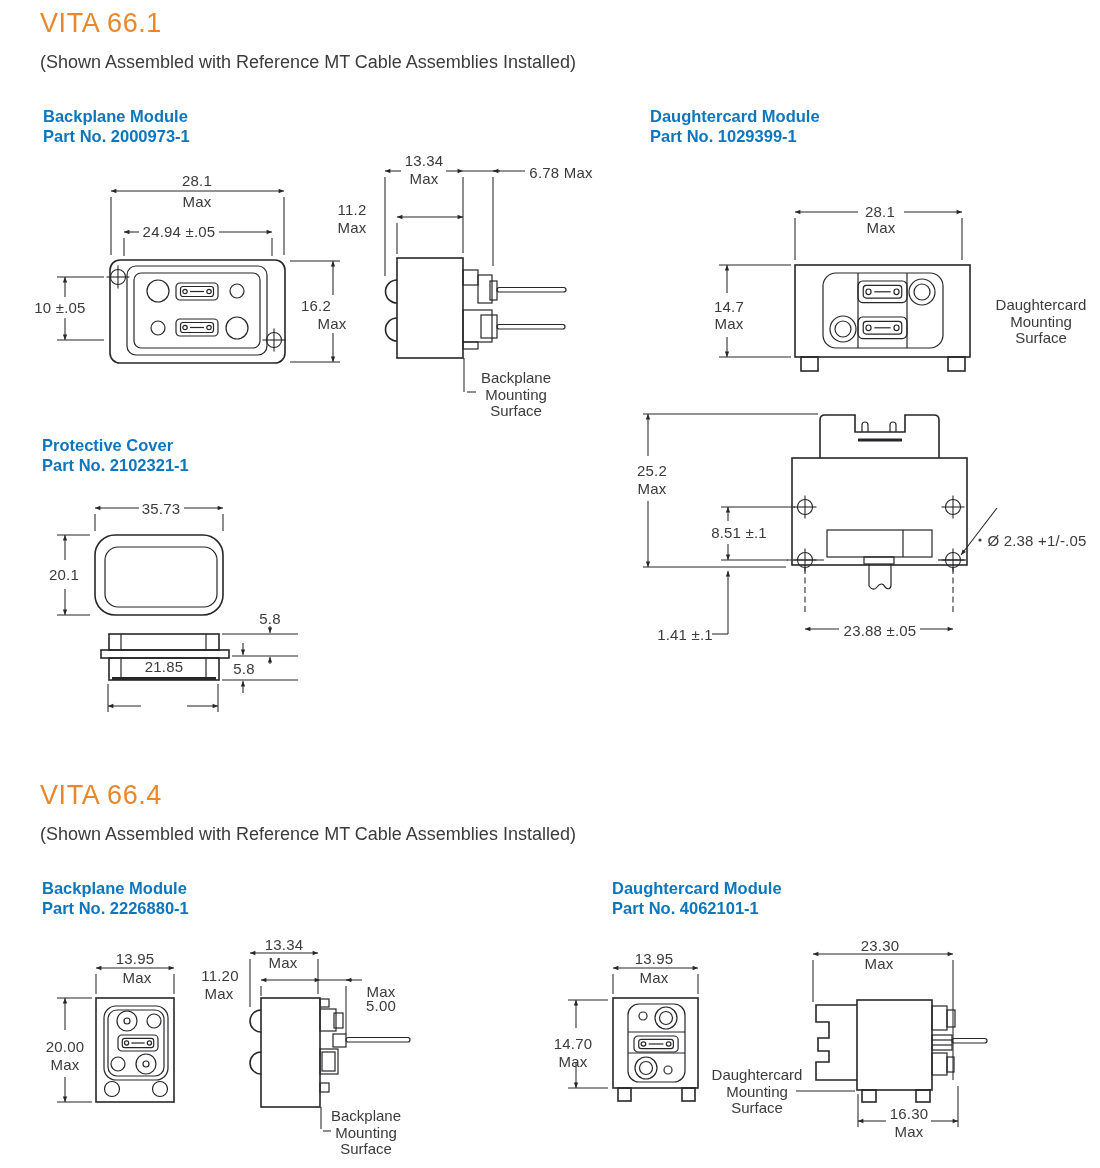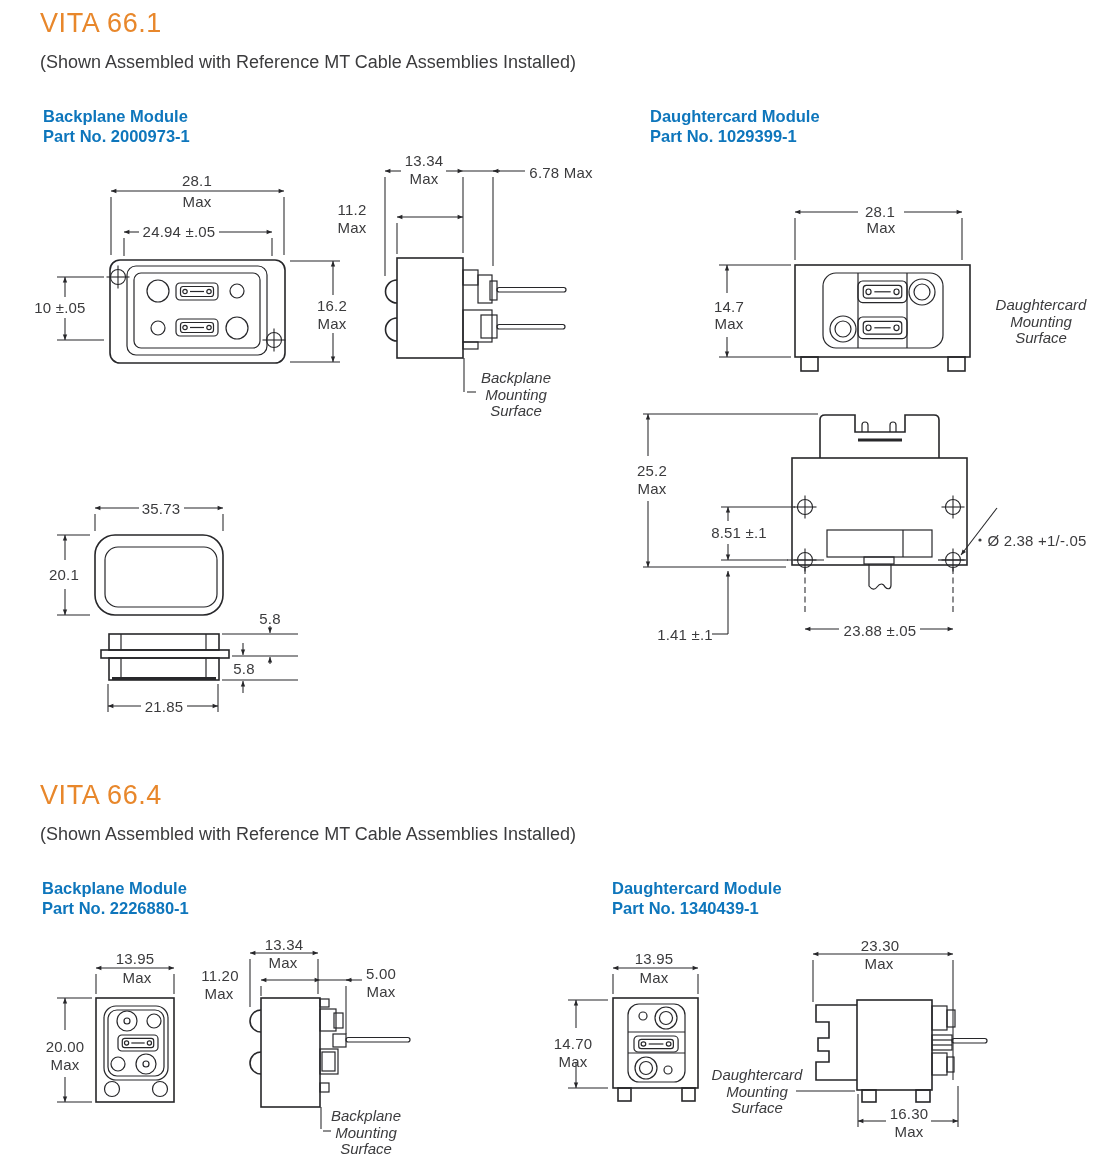--- a/index.html
+++ b/index.html
@@ -18,21 +18,21 @@
   .p{stroke:var(--line);stroke-width:1.6;fill:none;}
   .p2{stroke:var(--line);stroke-width:1.2;fill:none;}
   .p3{stroke:var(--line);stroke-width:3;fill:none;}
   .d{stroke:var(--line);stroke-width:1.05;fill:none;}
   .dash{stroke-dasharray:6 3.5;}
   .title{position:absolute;font-size:27px;letter-spacing:.6px;color:var(--orange);font-weight:500;white-space:nowrap;}
   .subtitle{position:absolute;font-size:18px;color:var(--ink);white-space:nowrap;}
   .phead{position:absolute;font-weight:bold;font-size:16.5px;line-height:19.5px;color:var(--blue);white-space:nowrap;}
   .phead span{display:block;}
   .dim{position:absolute;transform:translate(-50%,-50%);font-size:15px;color:var(--ink);white-space:nowrap;letter-spacing:.2px;}
-  .note{position:absolute;transform:translateX(-50%);font-size:15px;line-height:16.5px;text-align:center;color:var(--ink);white-space:nowrap;font-style:italic;}
+  .note{position:absolute;transform:translateX(-50%);font-size:15px;line-height:16.5px;text-align:center;color:var(--ink);white-space:nowrap;}
   .note span{display:block;}
 </style>
 </head>
 <body>
 
 <div class="canvas">
 
   <svg class="layer" width="1100" height="1168" viewBox="0 0 1100 1168">
     <defs>
       <marker id="ar" viewBox="0 0 10 10" refX="9.5" refY="5" markerWidth="10" markerHeight="6" orient="auto-start-reverse" markerUnits="userSpaceOnUse">
@@ -297,34 +297,38 @@
   <div class="subtitle" style="left:40px;top:824px">(Shown Assembled with Reference MT Cable Assemblies Installed)</div>
 
   <div class="phead" style="left:43px;top:107px">
     <span>Backplane Module</span>
     <span>Part No. 2000973-1</span>
   </div>
   <div class="phead" style="left:650px;top:107px">
     <span>Daughtercard Module</span>
     <span>Part No. 1029399-1</span>
   </div>
+  <div class="phead" style="left:42px;top:436px">
+    <span>Protective Cover</span>
+    <span>Part No. 2102321-1</span>
+  </div>
   <div class="phead" style="left:42px;top:879px">
     <span>Backplane Module</span>
     <span>Part No. 2226880-1</span>
   </div>
   <div class="phead" style="left:612px;top:879px">
     <span>Daughtercard Module</span>
-    <span>Part No. 1340439-1</span>
+    <span>Part No. 4062101-1</span>
   </div>
 
   <span class="dim" style="left:197px;top:180px">28.1</span>
   <span class="dim" style="left:197px;top:201px">Max</span>
   <span class="dim" style="left:179px;top:231px">24.94 ±.05</span>
   <span class="dim" style="left:60px;top:307px">10 ±.05</span>
-  <span class="dim" style="left:332px;top:305px">16.2</span>
+  <span class="dim" style="left:316px;top:305px">16.2</span>
   <span class="dim" style="left:332px;top:323px">Max</span>
 
   <span class="dim" style="left:424px;top:160px">13.34</span>
   <span class="dim" style="left:424px;top:178px">Max</span>
   <span class="dim" style="left:561px;top:172px">6.78 Max</span>
   <span class="dim" style="left:352px;top:209px">11.2</span>
   <span class="dim" style="left:352px;top:227px">Max</span>
   <div class="note" style="left:516px;top:370px">
     <span>Backplane</span>
     <span>Mounting</span>
@@ -345,32 +349,32 @@
   <span class="dim" style="left:652px;top:488px">Max</span>
   <span class="dim" style="left:739px;top:532px">8.51 ±.1</span>
   <span class="dim" style="left:1037px;top:540px">Ø 2.38 +1/-.05</span>
   <span class="dim" style="left:685px;top:634px">1.41 ±.1</span>
   <span class="dim" style="left:880px;top:630px">23.88 ±.05</span>
 
   <span class="dim" style="left:161px;top:508px">35.73</span>
   <span class="dim" style="left:64px;top:574px">20.1</span>
   <span class="dim" style="left:270px;top:618px">5.8</span>
   <span class="dim" style="left:244px;top:668px">5.8</span>
-  <span class="dim" style="left:164px;top:706px">21.85</span>
+  <span class="dim" style="left:164px;top:666px">21.85</span>
 
   <span class="dim" style="left:135px;top:958px">13.95</span>
   <span class="dim" style="left:137px;top:977px">Max</span>
   <span class="dim" style="left:65px;top:1046px">20.00</span>
   <span class="dim" style="left:65px;top:1064px">Max</span>
 
   <span class="dim" style="left:284px;top:944px">13.34</span>
   <span class="dim" style="left:283px;top:962px">Max</span>
   <span class="dim" style="left:220px;top:975px">11.20</span>
   <span class="dim" style="left:219px;top:993px">Max</span>
-  <span class="dim" style="left:381px;top:973px">5.00</span>
+  <span class="dim" style="left:381px;top:1005px">5.00</span>
   <span class="dim" style="left:381px;top:991px">Max</span>
   <div class="note" style="left:366px;top:1108px">
     <span>Backplane</span>
     <span>Mounting</span>
     <span>Surface</span>
   </div>
 
   <span class="dim" style="left:654px;top:958px">13.95</span>
   <span class="dim" style="left:654px;top:977px">Max</span>
   <span class="dim" style="left:573px;top:1043px">14.70</span>

